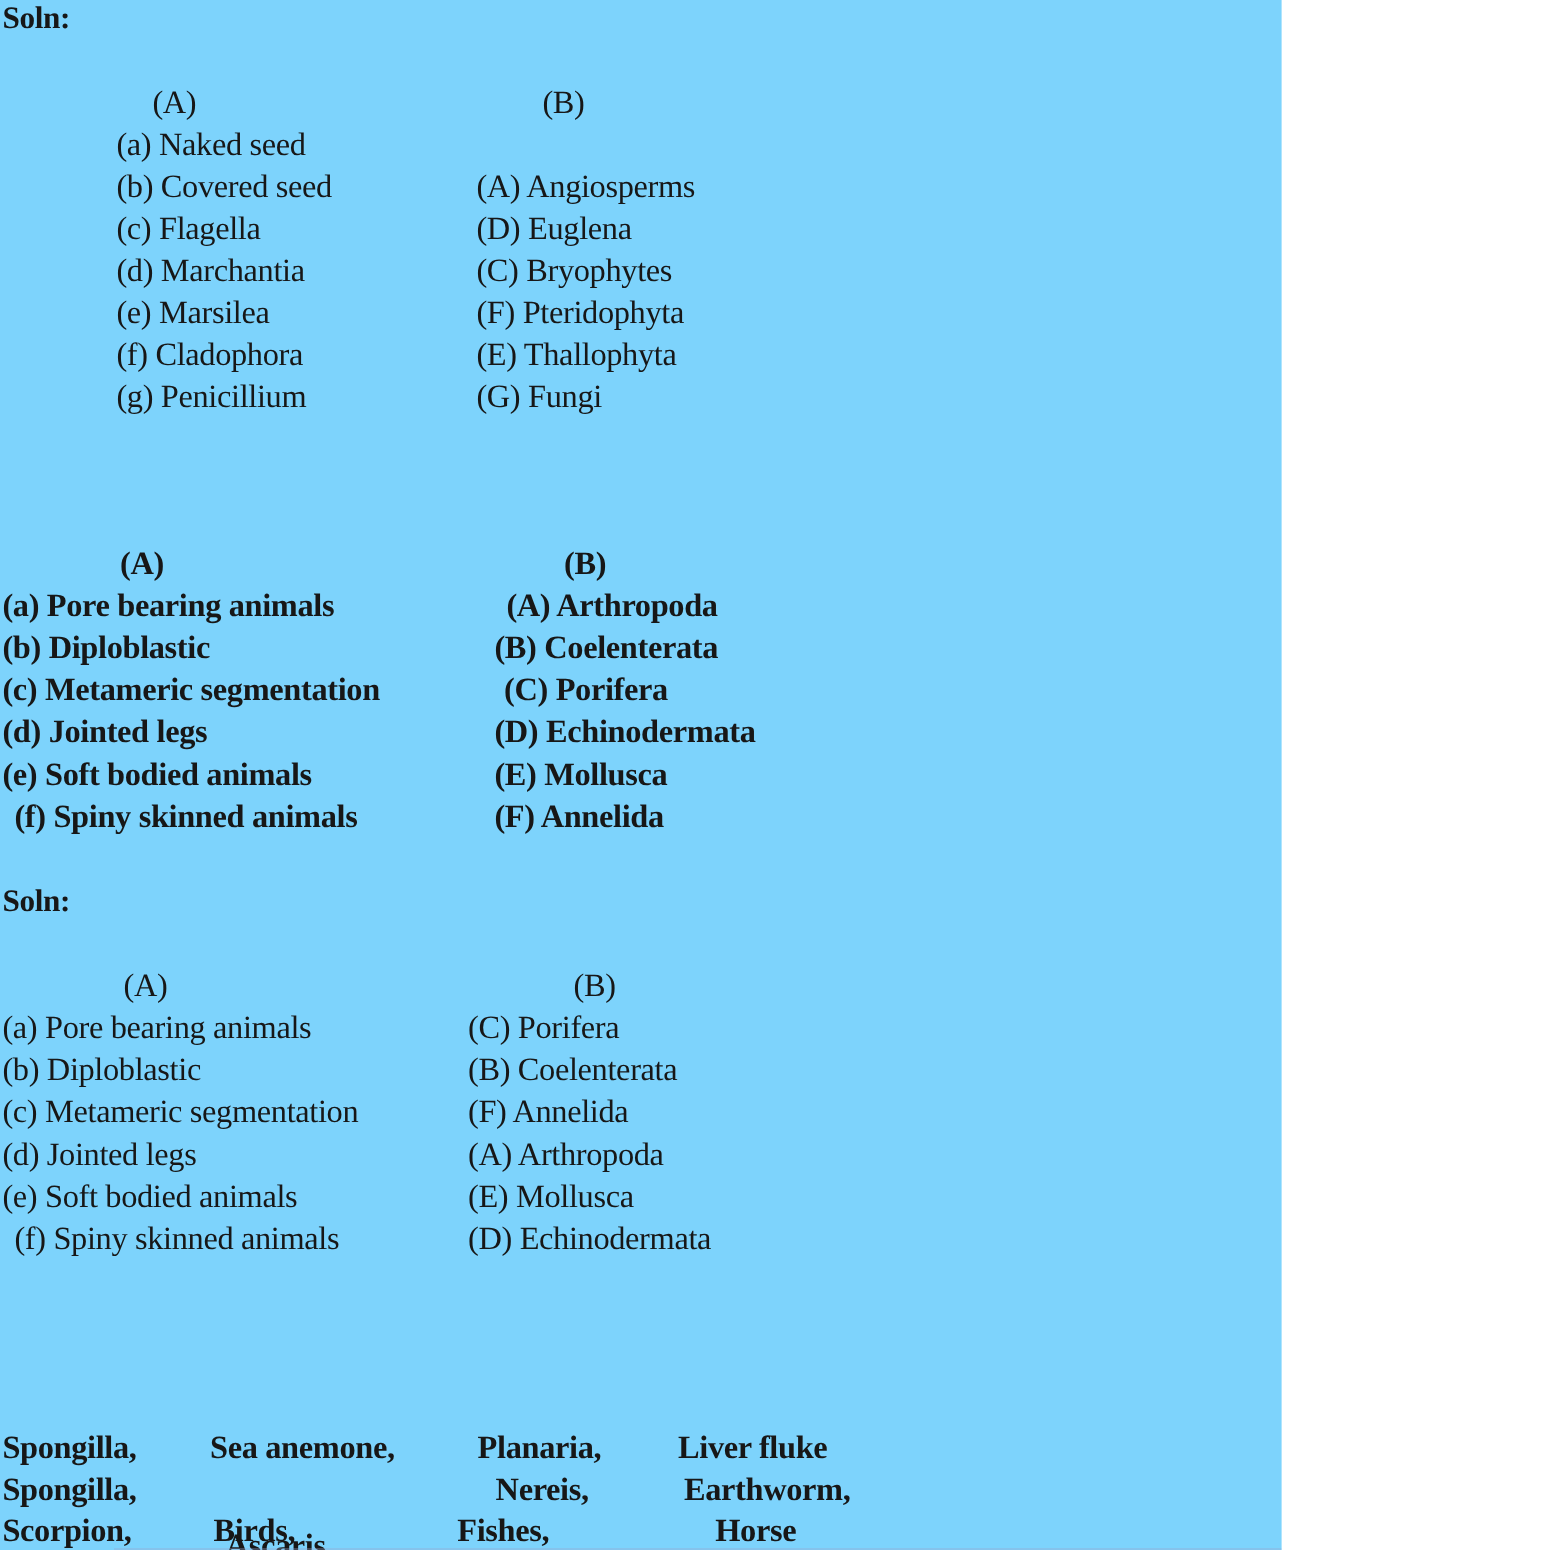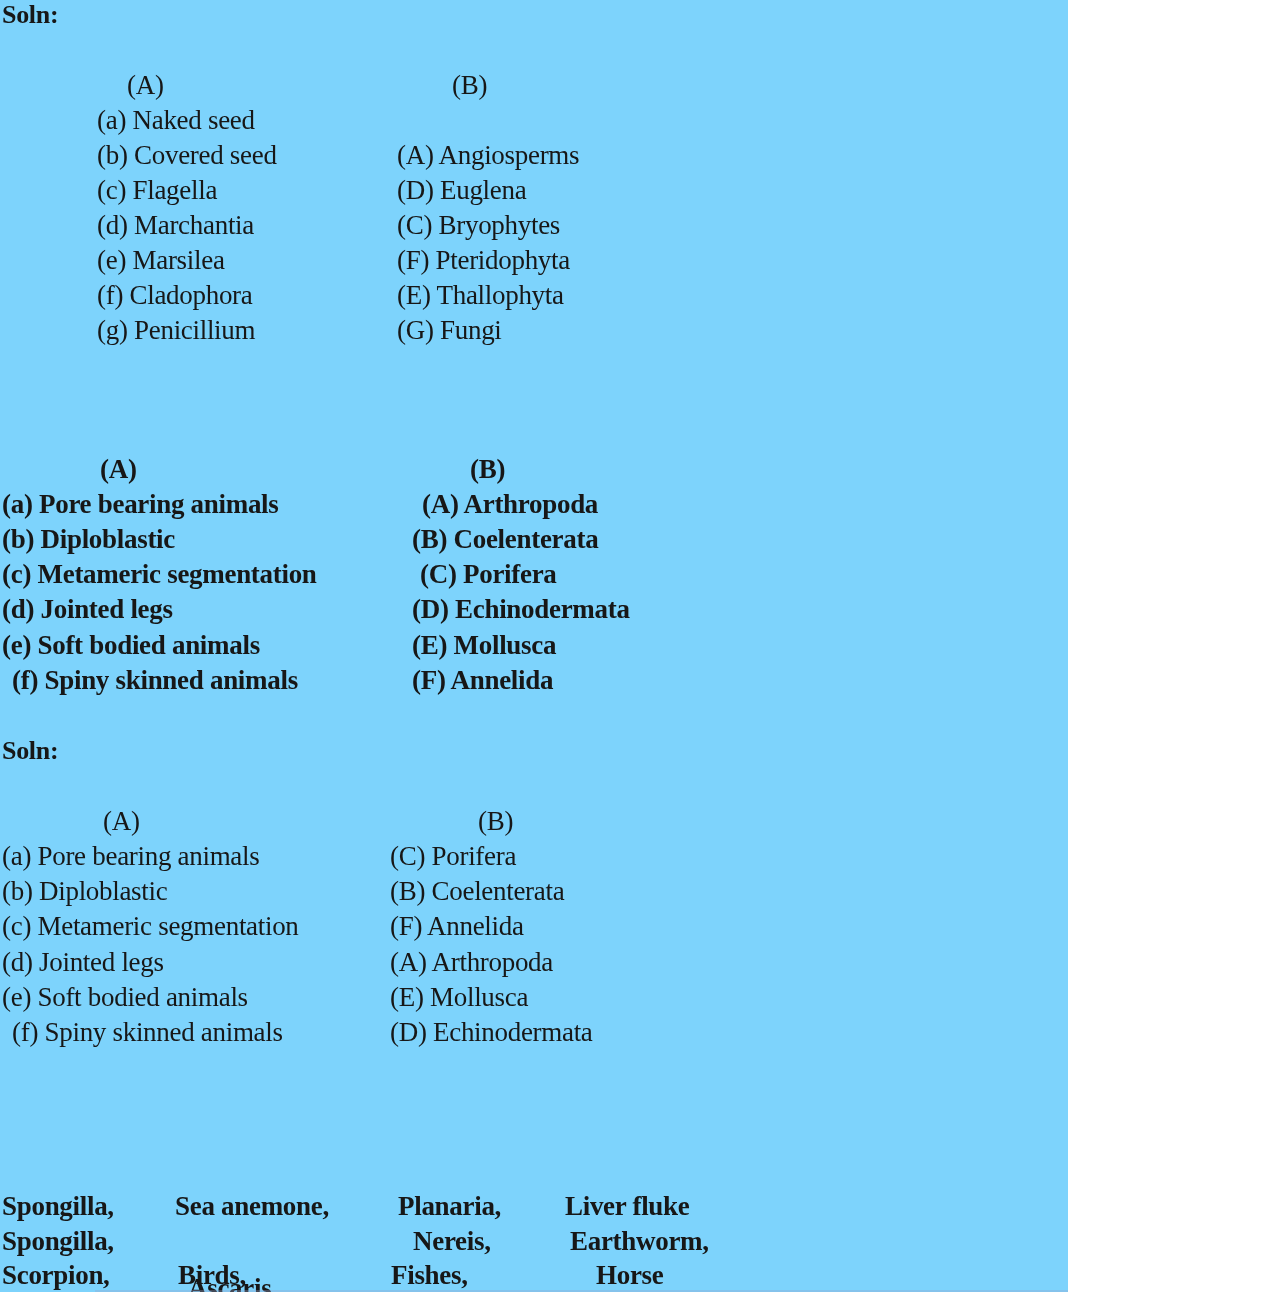--- a/index.html
+++ b/index.html
@@ -179,20 +179,20 @@
     </div>
     <div class="org-row" style="top:35px;">
       <span class="oc1">Spongilla,</span>
       <span class="oc2" style="left:188px;margin-top:47px;">Ascaris,</span>
       <span class="oc3" style="left:413px;">Nereis,</span>
       <span class="oc4" style="left:570px;">Earthworm,</span>
     </div>
     <div class="org-row" style="top:69px;">
       <span class="oc1">Scorpion,</span>
       <span class="oc2" style="left:178px;">Birds,</span>
-      <span class="oc3" style="left:391px;">Fishes,</span>
+      <span class="oc3" style="left:381px;">Fishes,</span>
       <span class="oc4" style="left:596px;">Horse</span>
     </div>
   </div>
 
   <div class="bottom-artifact"></div>
 
 </div>
 
 </body></html>

